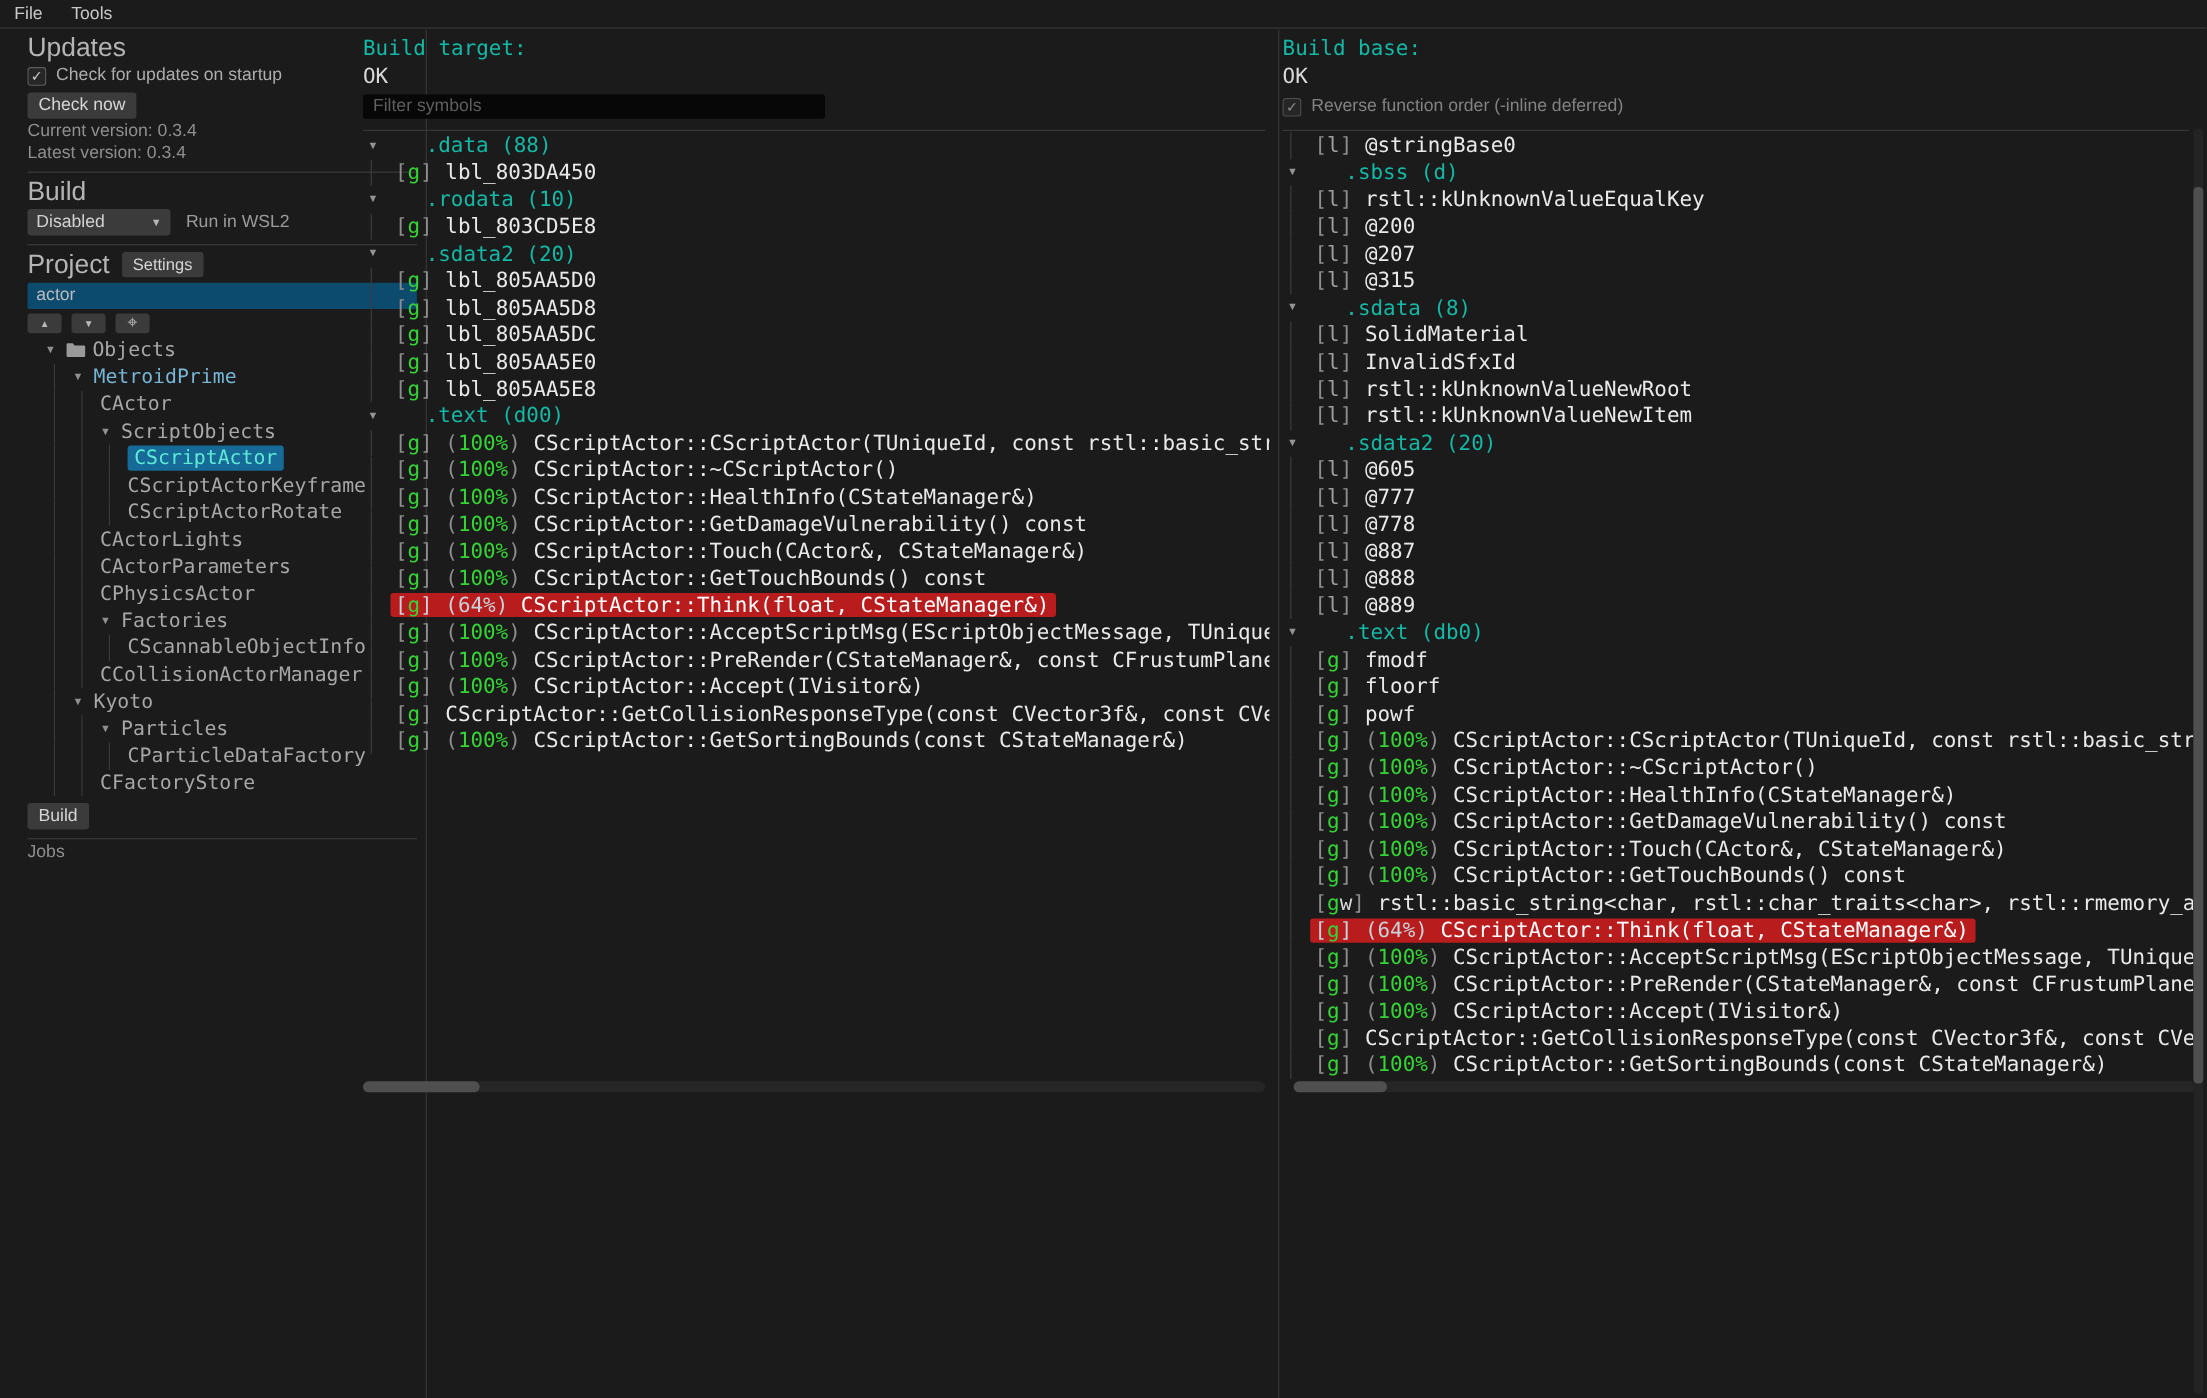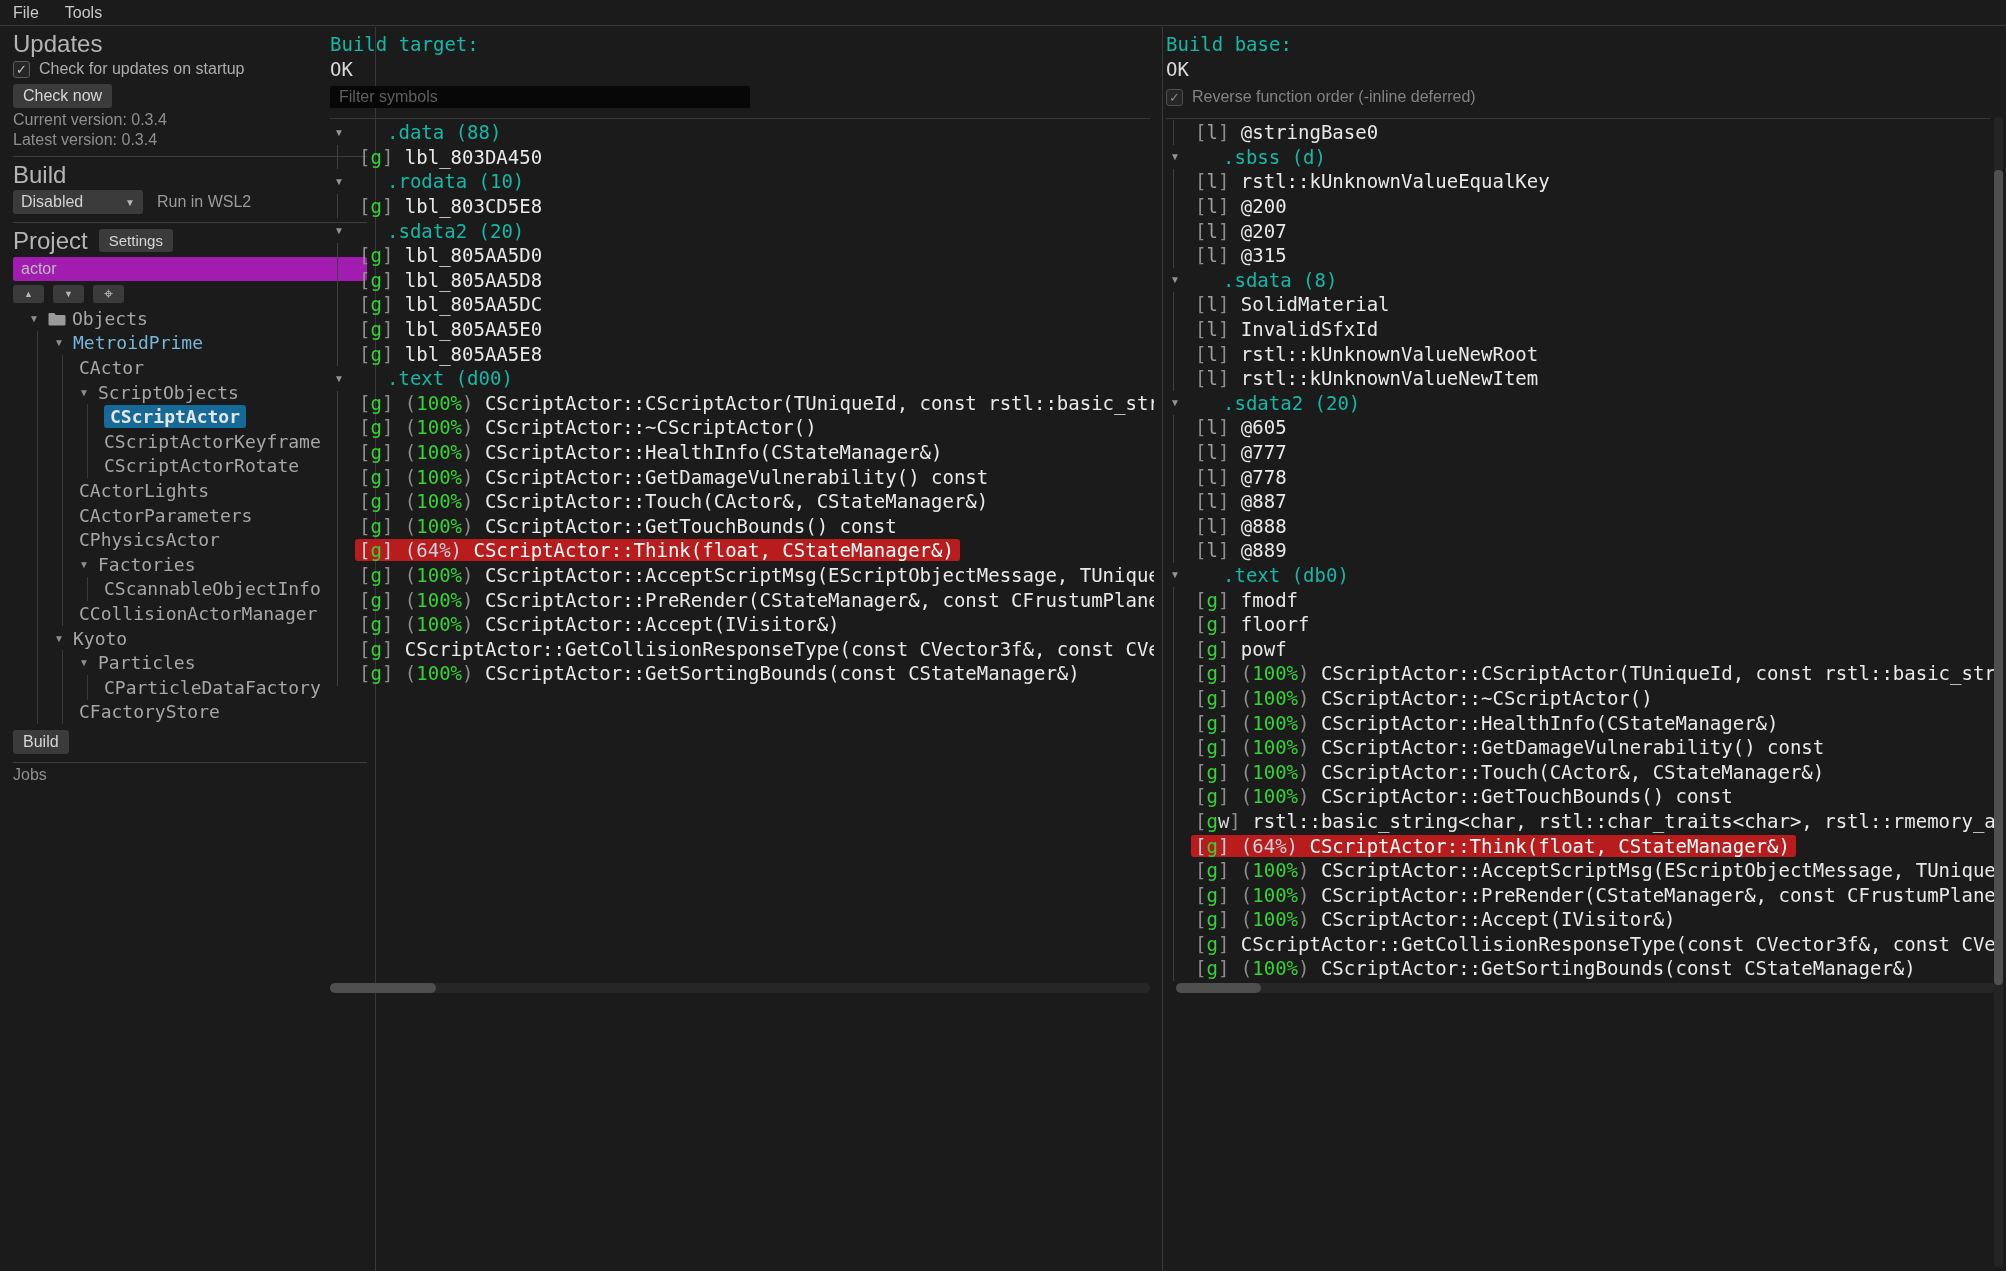--- a/index.html
+++ b/index.html
@@ -8,21 +8,21 @@
          font-family:"Liberation Sans", sans-serif; }
 
   
   .menubar { height:26px; border-bottom:1px solid #3a3a3a; display:flex; align-items:center;
              padding-left:13px; gap:26px; font-size:16px; color:#c9c9c9; }
   .menubar span { cursor:default; }
 
   .main { position:absolute; top:27px; left:0; right:0; bottom:0; }
 
   
-  .sidebar { position:absolute; left:4px; top:0; width:372px; bottom:0;
+  .sidebar { position:absolute; left:16px; top:0; width:372px; bottom:0;
              border-right:1px solid #383838; padding:3px 8px 0 9px; }
   .h1 { font-size:24px; color:#b5b5b5; line-height:27px; font-weight:normal; }
   .h1row { display:flex; align-items:center; gap:11px; }
   .chkrow { display:flex; align-items:center; gap:9px; margin-top:3px;
             font-size:16px; color:#adadad; height:18px; }
   .chk { width:17px; height:17px; background:#262626; border:1px solid #5c5c5c; flex:none;
          border-radius:3px; color:#c9c9c9; font-size:13px; line-height:15px; text-align:center; }
   .chkrow.dis { color:#838383; }
   .chkrow.dis .chk { border-color:#4f4f4f; color:#8a8a8a; }
   .btn { display:inline-block; background:#3b3b3b; color:#d6d6d6; border:none; border-radius:3px;
@@ -30,39 +30,39 @@
          font-family:"Liberation Sans", sans-serif; }
   .btn.inline { margin-top:0; height:23px; line-height:23px; font-size:15px; }
   .meta { font-size:16px; color:#8f8f8f; margin-top:4px; line-height:16px; }
   .hr { border:none; border-top:1px solid #3c3c3c; margin:8px 0 4px 0; height:0; }
   .selrow { display:flex; align-items:center; gap:14px; margin-top:2px; }
   .select { width:130px; height:24px; background:#3b3b3b; border-radius:3px; color:#d2d2d2;
             font-size:16px; display:flex; align-items:center; justify-content:space-between;
             padding:0 8px; }
   .select .arr { font-size:10px; color:#b5b5b5; }
   .wsl { font-size:16px; color:#9b9b9b;text-align:center; }
-  .sinput { display:block; width:100%; background:#a21caf; border:none; border-radius:2px;
+  .sinput { display:block; width:100%; background:#0c4a6e; border:none; border-radius:2px;
             height:24px; color:#bcbcbc; font-size:16px; padding:0 8px; margin-top:3px;
             font-family:"Liberation Sans", sans-serif; outline:none; }
   .toolrow { display:flex; gap:9px; margin-top:4px; }
   .tbtn { width:31px; height:18px; background:#3b3b3b; border-radius:3px; color:#b9b9b9;
           font-size:9px; display:flex; align-items:center; justify-content:center; }
   .tbtn.loc { font-size:16px; line-height:16px; }
 
   
   .tree { margin-top:3px; font-family:"DejaVu Sans Mono", monospace; font-size:18px; color:#a7a7a7; }
   .trow { display:flex; align-items:center; height:24.6px; white-space:pre; overflow:hidden;
           padding-left:16px; }
   .tg { flex:none; width:25px; align-self:stretch; position:relative; }
   .tg::before { content:""; position:absolute; left:8px; top:0; bottom:0; border-left:1px solid #3a3a3a; }
   .ta { flex:none; width:19px; font-size:10px; color:#8f8f8f; font-family:"Liberation Sans",sans-serif; }
   .tfolder { flex:none; width:24px; padding-top:3px; }
   .tlabel { color:#a7a7a7; }
   .tlabel.mod { color:#77b6d6; }
-  .tlabel.sel { background:#166a98; color:#e5e5e5; border-radius:3px; padding:1px 6px;font-weight:bold; }
+  .tlabel.sel { background:#166a98; color:#5eead4; border-radius:3px; padding:1px 6px; }
 
   
   .panel { position:absolute; top:0; bottom:0; padding:6px 0 0 12px; }
   .panel.mid { left:1px; width:844px; left:318px; }
   .panel.base { left:1162px; right:0; border-left:1px solid #383838; padding-left:3px; }
   .ptitle { font-family:"DejaVu Sans Mono", monospace; font-size:19px; color:#14b8a6; line-height:22px; }
   .pstatus { font-family:"DejaVu Sans Mono", monospace; font-size:19px; color:#dadada; line-height:24px; margin-top:2px;}
   .filter { margin-top:5px; width:420px; height:22px; background:#070707; border:none; border-radius:2px;
             color:#bcbcbc; font-size:16px; padding:0 9px; font-family:"Liberation Sans", sans-serif;
             outline:none; display:block; }

